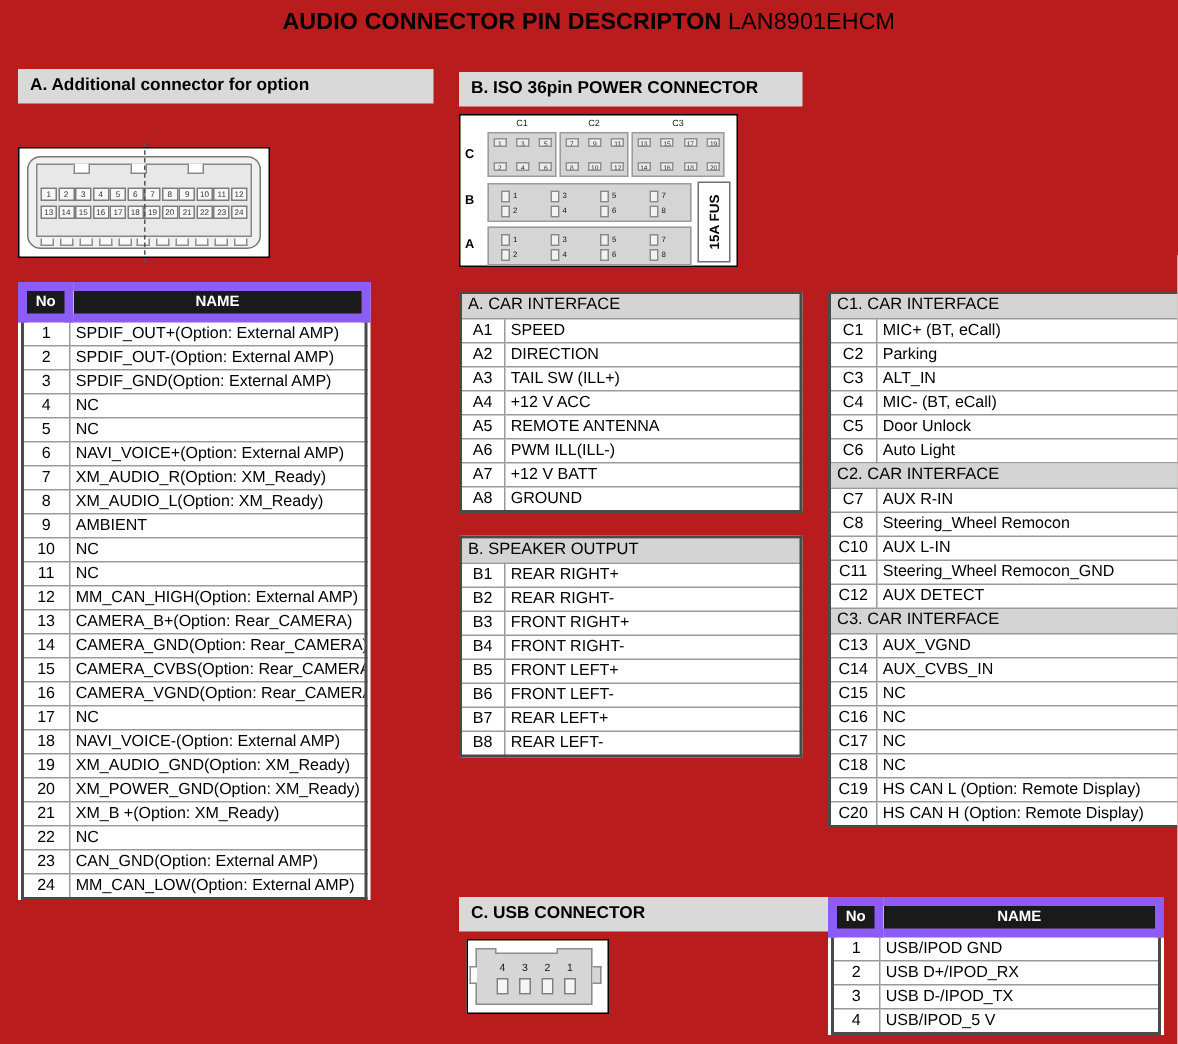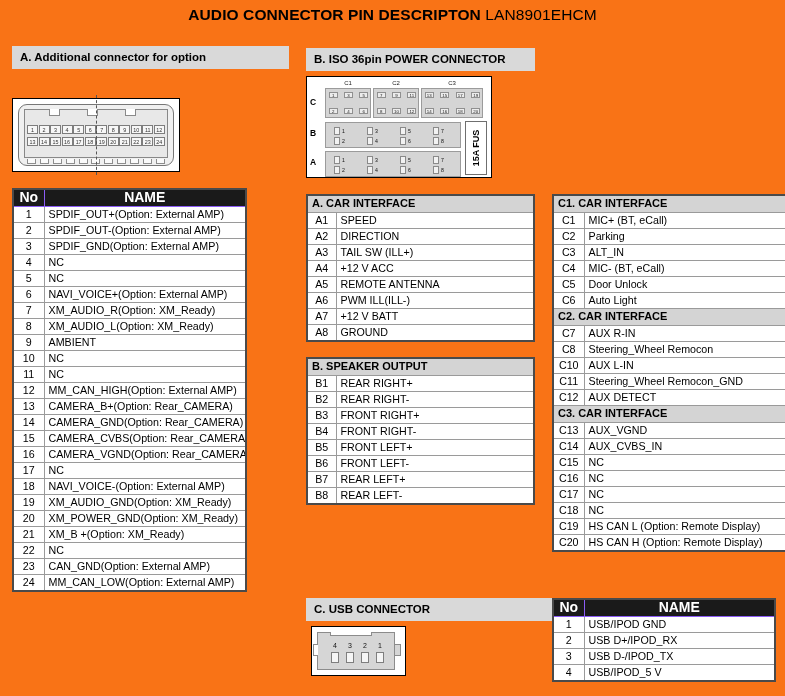--- a/index.html
+++ b/index.html
@@ -7,21 +7,21 @@
     margin: 0; padding: 0;
     background: #ffffff;
     font-family: "Liberation Sans", sans-serif;
     color: #000000;
   }
   #page {
     position: relative;
     width: 785px;
     height: 696px;
     overflow: hidden;
-    background: #f97316;
+    background: #b91c1c;
   }
 
   
   #title {
     position: absolute;
     top: 6px; left: 0; width: 785px;
     text-align: center;
     white-space: nowrap;
   }
   #title .t-bold {
@@ -67,27 +67,27 @@
     text-align: center;
     padding: 1px 2px;
   }
   
   .tbl th.blk {
     background: #1a1a1a;
     color: #ffffff;
     font-weight: bold;
     text-align: center;
     height: 17px;
-    font-size: 14px;
-    border: 1px solid #8b5cf6;
+    font-size: 10px;
+    border: 6px solid #8b5cf6;
   }
   
   .tbl td.grp {
     background: #d4d4d4;
-    font-weight: bold;
+    font-weight: normal;
     font-size: 11px;
     height: 17px;
   }
   .tbl.outer { border: 2px solid #4a4a4a; }
 
   
   #connA {
     position: absolute;
     left: 12px; top: 98px;
     width: 168px; height: 74px;

